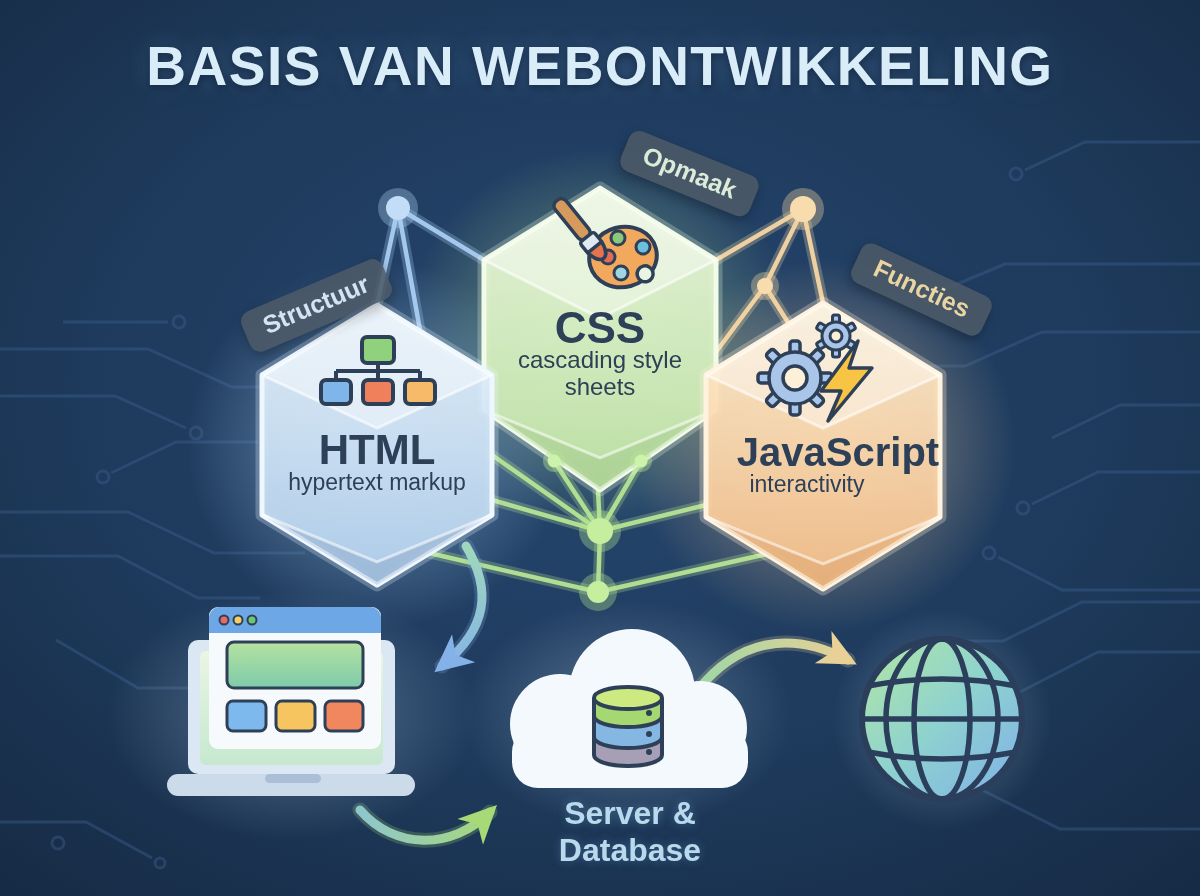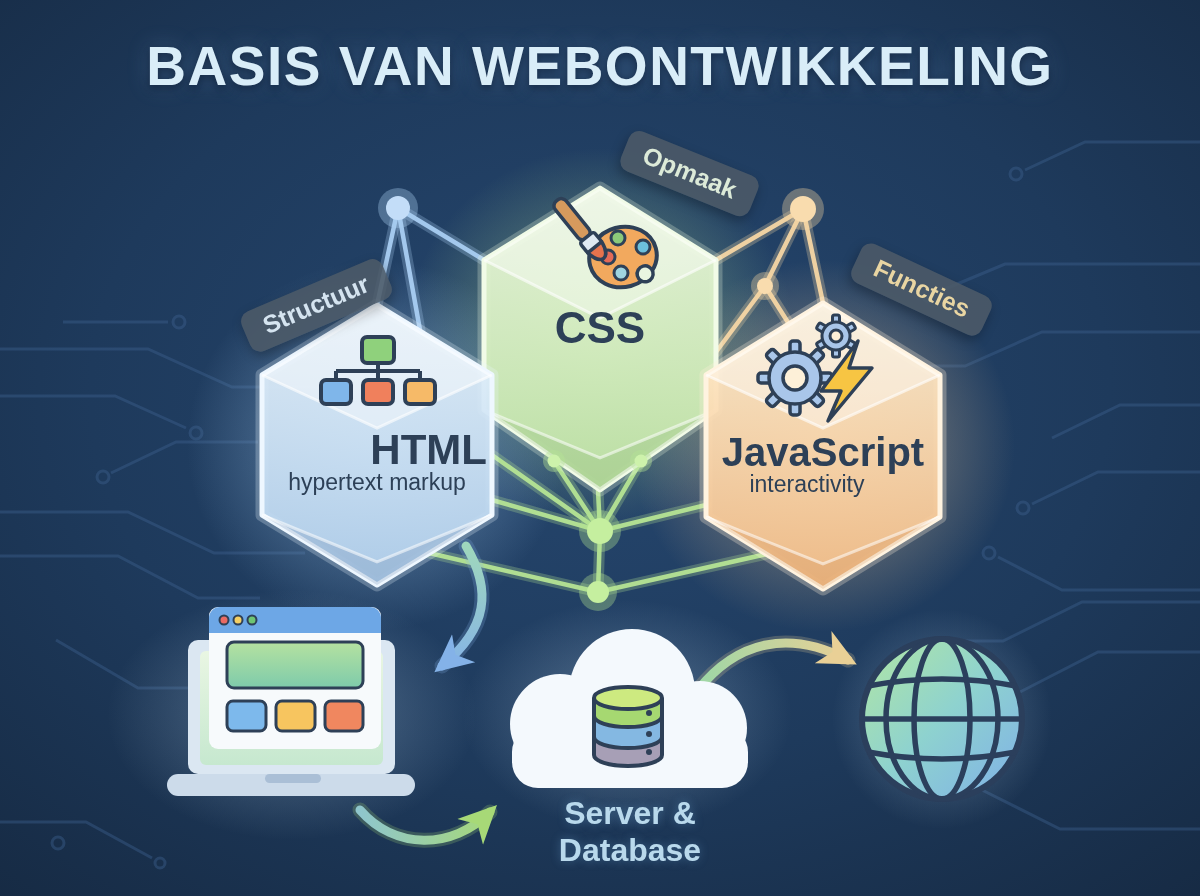--- a/index.html
+++ b/index.html
@@ -17,25 +17,25 @@
   .badge{
     position:absolute;background:rgba(76,90,104,.88);border-radius:11px;
     padding:6px 20px 8px 20px;font-size:25px;font-weight:bold;
     box-shadow:0 5px 12px rgba(0,0,0,.28);white-space:nowrap;
   }
   .badge-structuur{left:240px;top:284px;transform:rotate(-23deg);color:#d5e4f0;}
   .badge-opmaak{left:620px;top:152px;transform:rotate(22deg);color:#dcead8;}
   .badge-functies{left:850px;top:268px;transform:rotate(25deg);color:#e9d5a2;}
   .hex-label{position:absolute;text-align:center;color:#2d4057;}
   .hex-title{font-weight:bold;}
-  .t-html{left:267px;top:426px;width:220px;font-size:42px;text-align:right;}
+  .t-html{left:267px;top:426px;width:220px;font-size:42px;}
   .s-html{left:257px;top:469px;width:240px;font-size:23px;font-weight:500;text-align:center;}
   .t-css{left:500px;top:303px;width:200px;font-size:44px;}
   .s-css{left:505px;top:346px;width:190px;font-size:24px;line-height:27px;font-weight:500;}
-  .t-js{left:693px;top:430px;width:260px;font-size:40px;}
+  .t-js{left:708px;top:430px;width:260px;font-size:40px;}
   .s-js{left:703px;top:471px;width:208px;font-size:23px;font-weight:500;}
   .server-label{
     position:absolute;left:505px;top:795px;width:250px;text-align:center;
     font-size:32px;font-weight:bold;color:#b9d9ec;
     text-shadow:0 0 10px rgba(120,180,230,.35);
   }
   .trace{stroke:#3e6190;stroke-opacity:.42;stroke-width:3;fill:none;}
   .tdot{stroke:#3e6190;stroke-opacity:.42;stroke-width:3;fill:none;}
   .netg{fill:none;stroke-linecap:round;stroke-opacity:.28;stroke-width:11;}
   .netl{fill:none;stroke-linecap:round;stroke-opacity:.95;stroke-width:4.5;}
@@ -353,19 +353,20 @@
 <div class="title">BASIS VAN WEBONTWIKKELING</div>
 
 <div class="badge badge-structuur">Structuur</div>
 <div class="badge badge-opmaak">Opmaak</div>
 <div class="badge badge-functies">Functies</div>
 
 <div class="hex-label hex-title t-html">HTML</div>
 <div class="hex-label s-html">hypertext markup</div>
 
 <div class="hex-label hex-title t-css">CSS</div>
+<div class="hex-label s-css">cascading style sheets</div>
 
 <div class="hex-label hex-title t-js">JavaScript</div>
 <div class="hex-label s-js">interactivity</div>
 
 <div class="server-label">Server &amp; Database</div>
 
 </div>
 
 </body></html>

